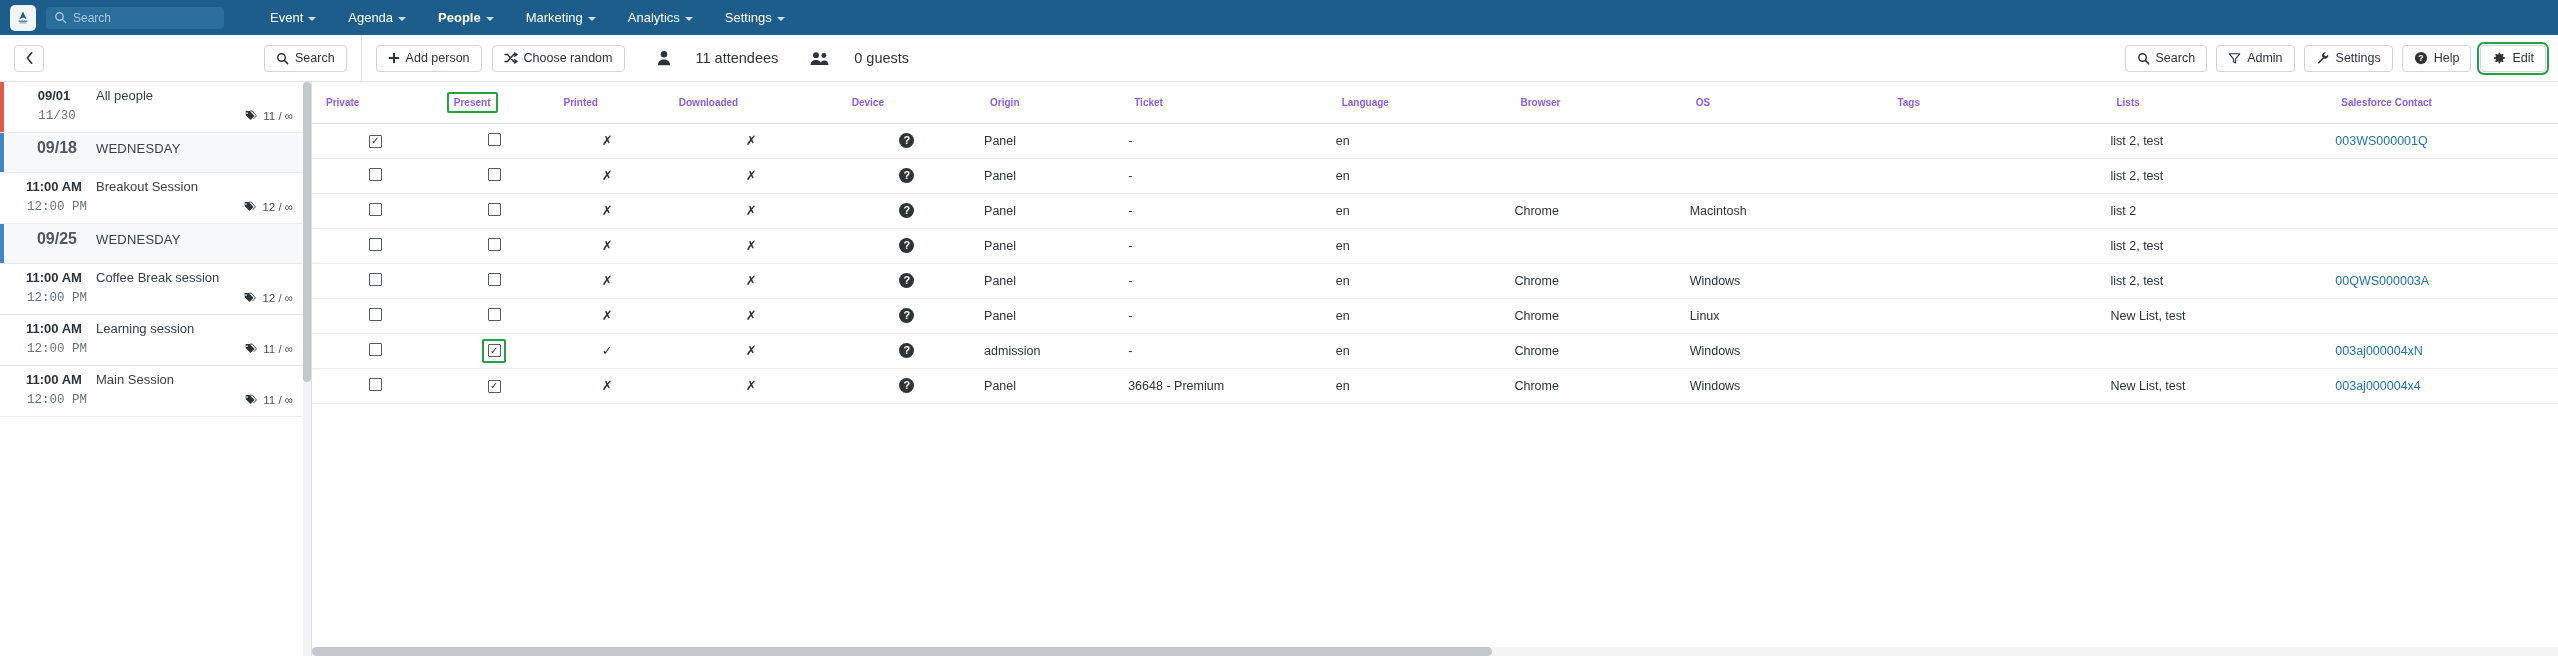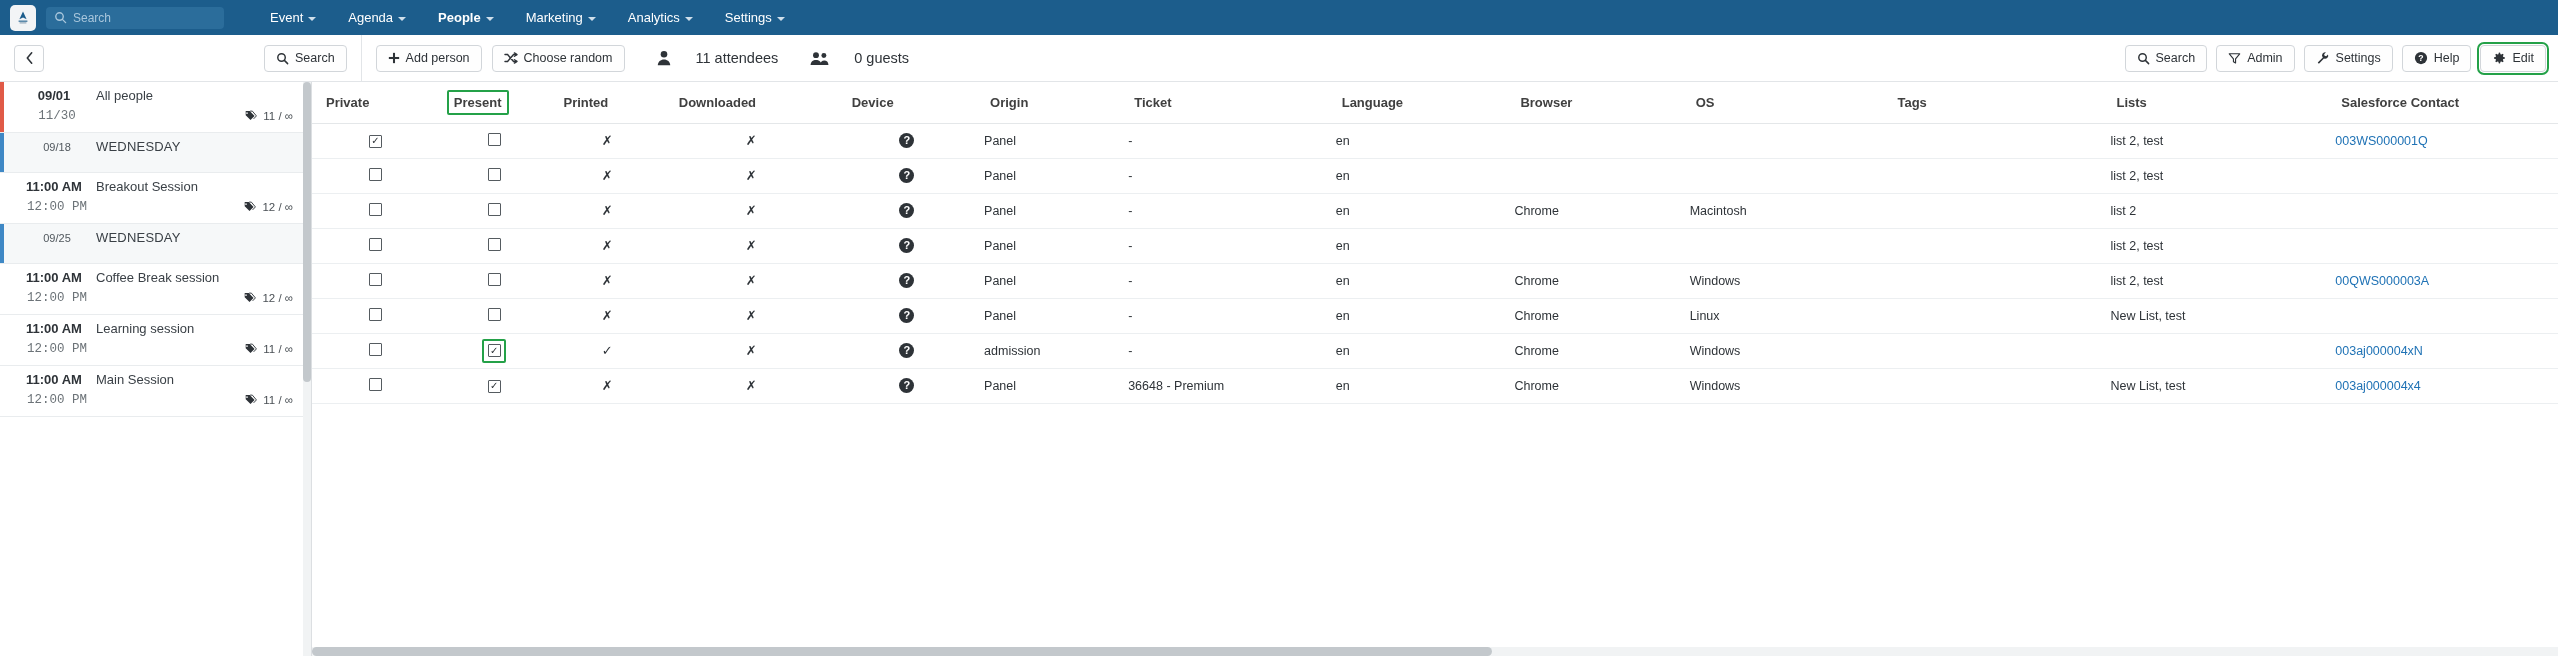--- a/index.html
+++ b/index.html
@@ -153,21 +153,21 @@
   .sb-line1 { display: flex; align-items: baseline; }
   .sb-time {
     width: 72px; flex: 0 0 72px;
     font-size: 13px; color: #2e3338; font-weight: bold;
     white-space: nowrap;
   }
   .sb-title {
     font-size: 13px; color: #3a4046; padding-left: 6px;
     white-space: nowrap; overflow: hidden; text-overflow: ellipsis;
   }
-  .sb-row.day .sb-time { font-weight: normal; color: #50575d; font-size: 11px; padding-left: 6px; }
+  .sb-row.day .sb-time { font-weight: bold; color: #50575d; font-size: 16px; padding-left: 6px; }
   .sb-row.day .sb-title { letter-spacing: .2px; }
   .sb-line2 {
     display: flex; align-items: center; margin-top: 6px;
   }
   .sb-time2 {
     width: 72px; flex: 0 0 72px;
     font-size: 12.5px; color: #6c7378; white-space: nowrap;
     padding-left: 6px;
     font-family: Liberation Mono, monospace;
   }
@@ -185,23 +185,23 @@
     position: relative;
     background: #ffffff;
   }
   table.grid {
     border-collapse: collapse;
     width: 2246px;
     table-layout: fixed;
   }
   table.grid th {
     height: 41px;
-    font-size: 13px;
+    font-size: 10px;
     font-weight: bold;
-    color: #404040;
+    color: #8b5cf6;
     text-align: left;
     padding: 0 8px;
     border-bottom: 1px solid #e4e7e9;
     vertical-align: middle;
     white-space: nowrap;
   }
   table.grid th .hdr-label { display: inline-block; padding: 4px 6px; }
   table.grid th.hl .hdr-label {
     border: 2.5px solid #24a148;
     border-radius: 2px;

